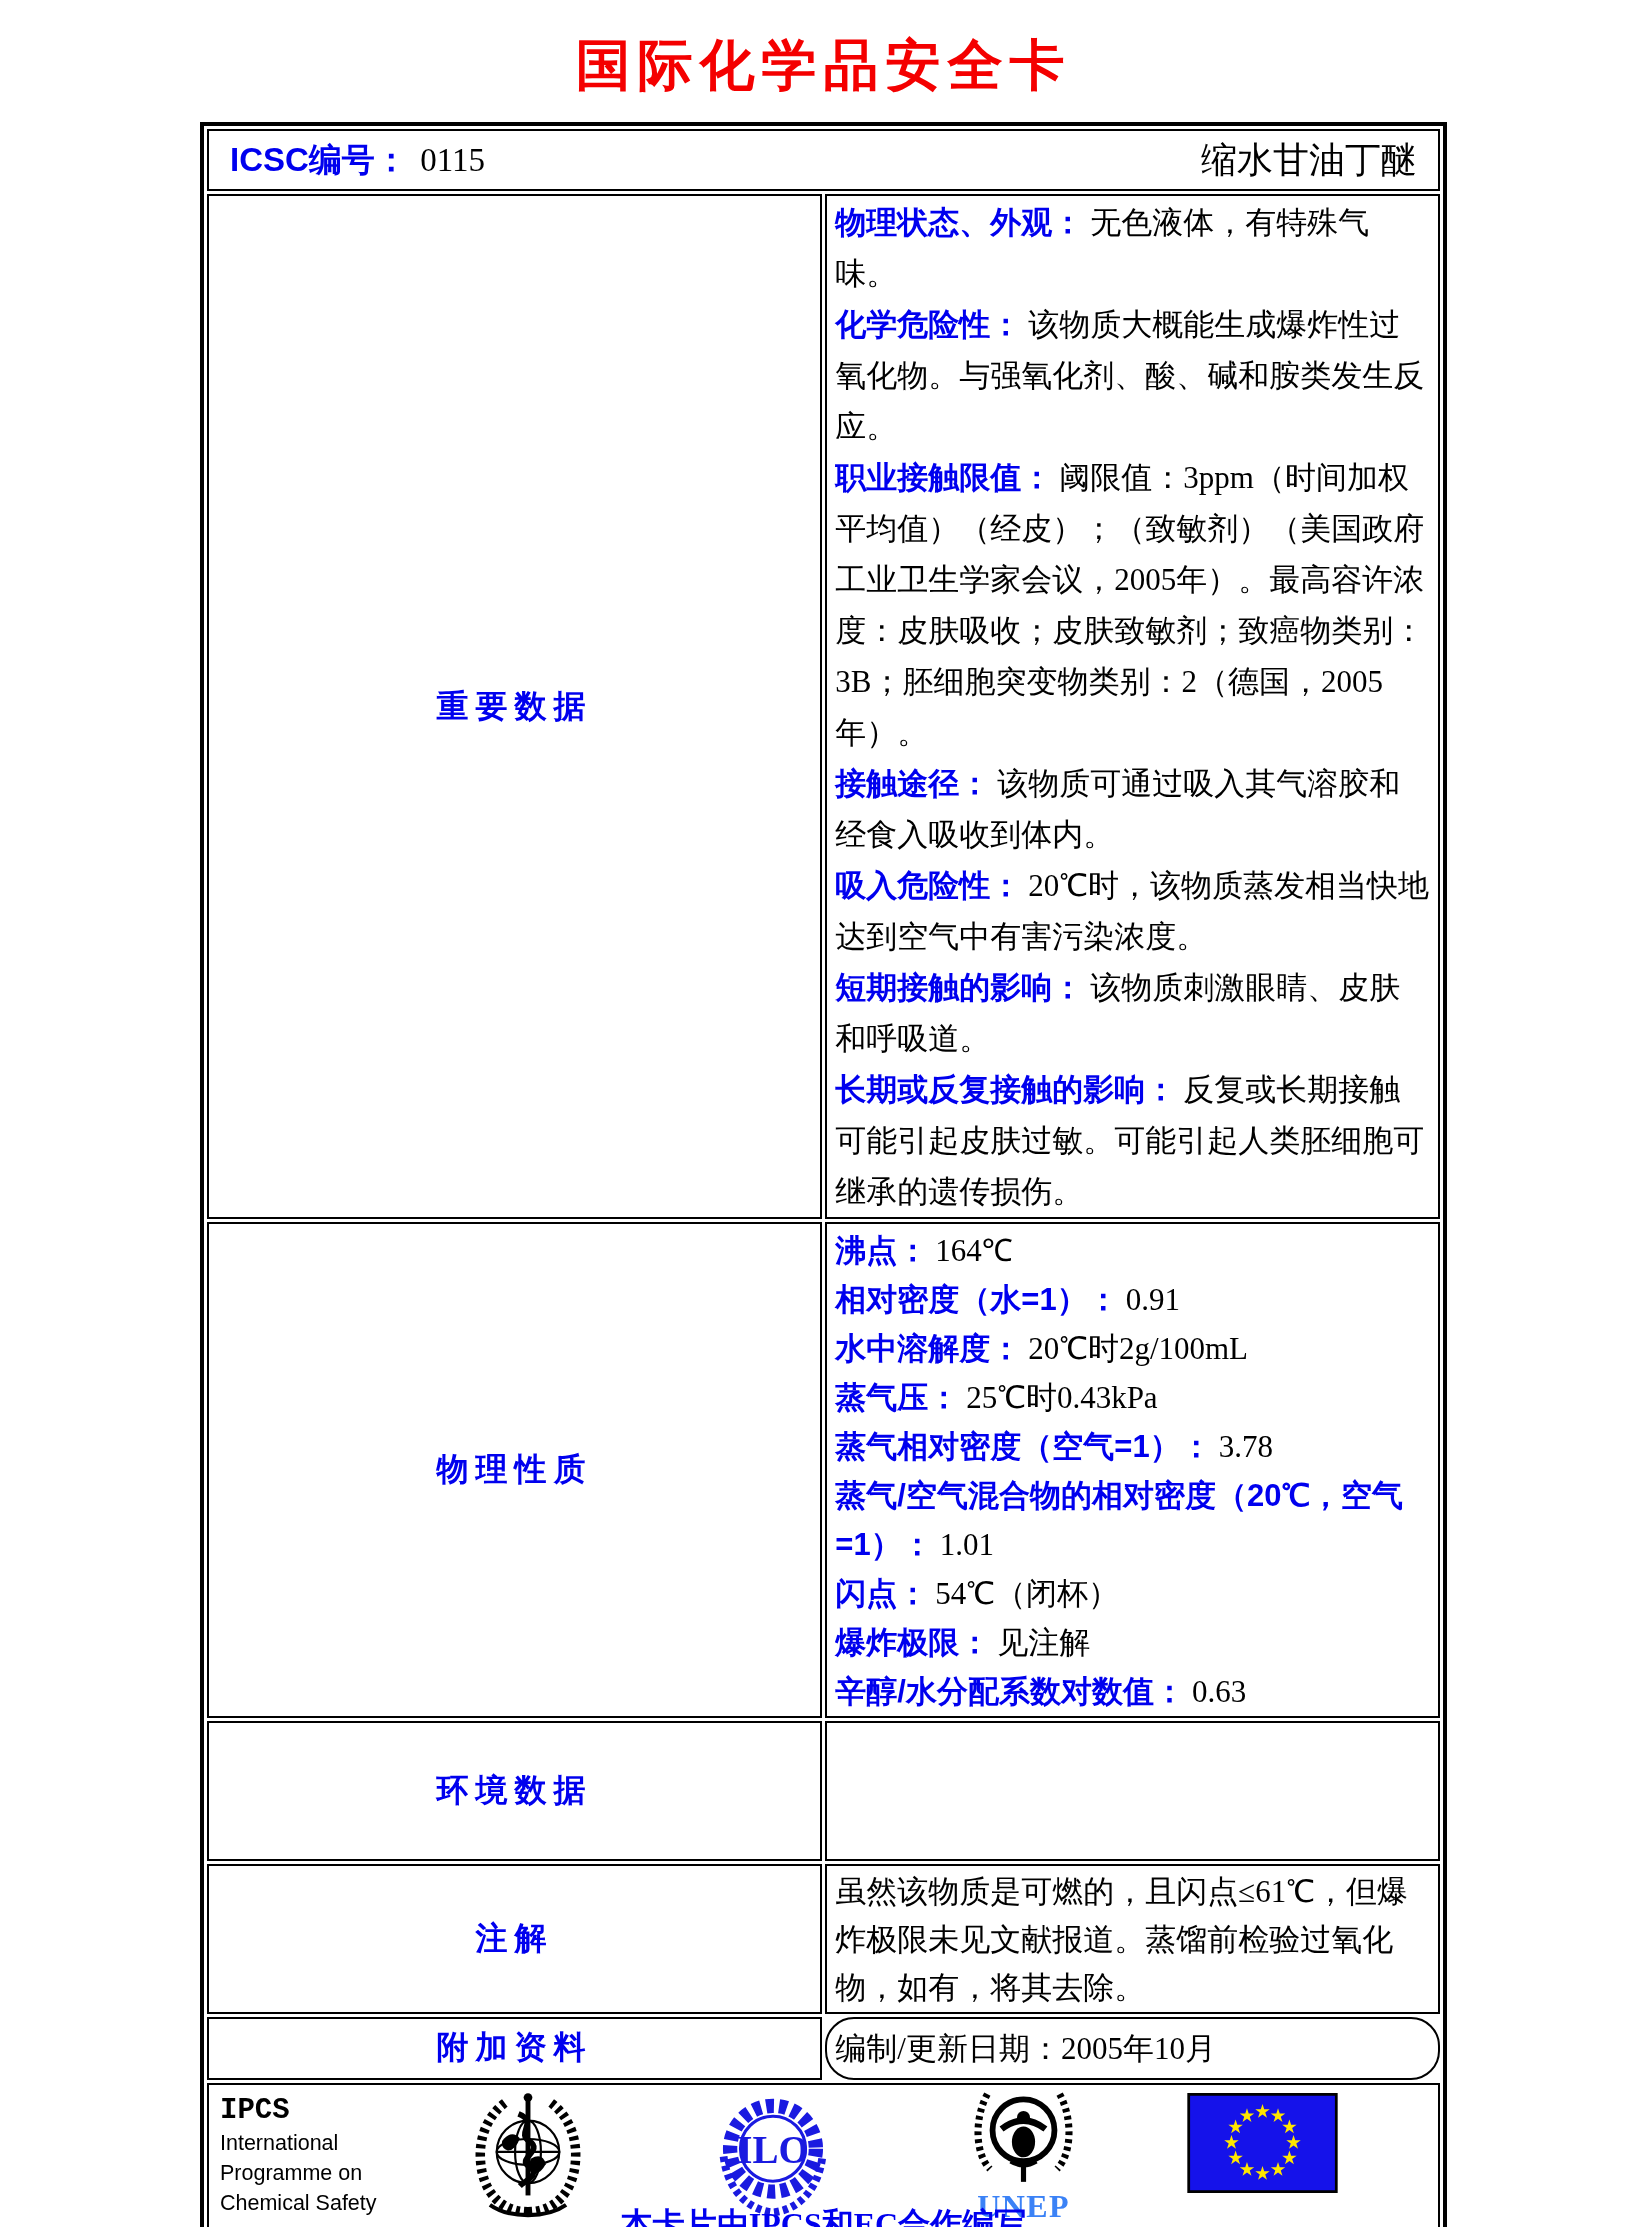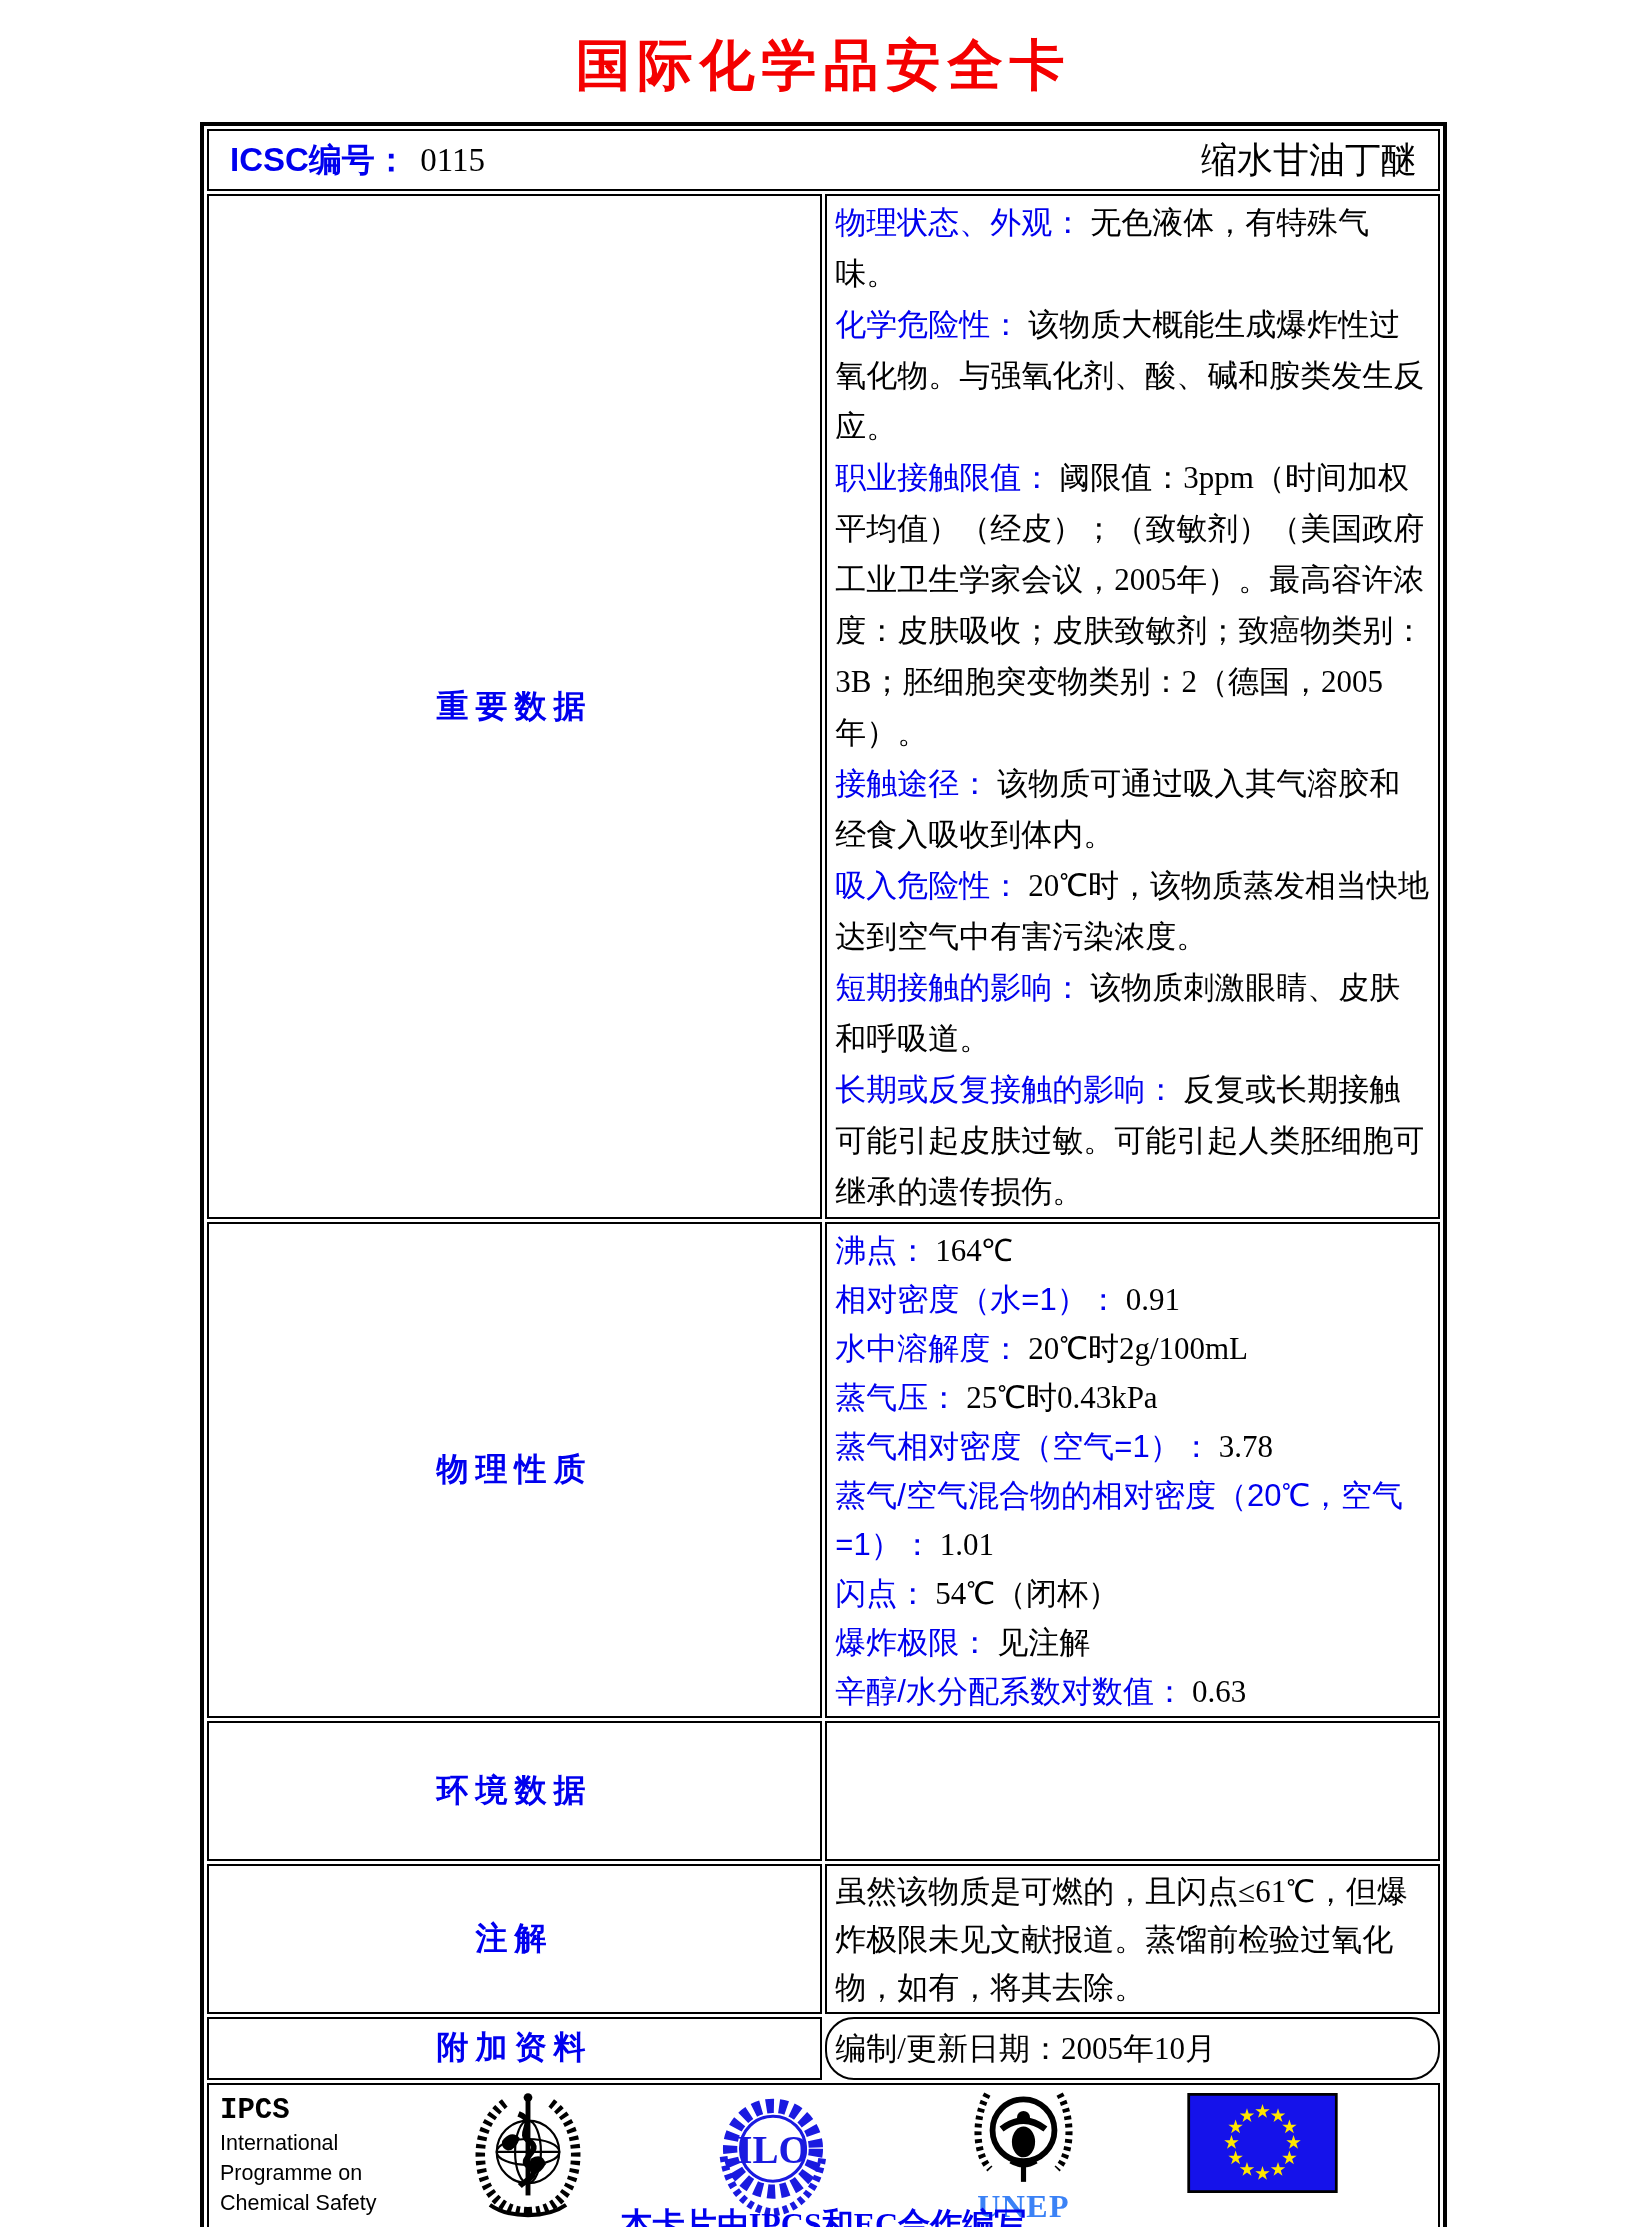--- a/index.html
+++ b/index.html
@@ -40,21 +40,21 @@
   .c-important{height:682px;}
   .c-important .line{line-height:51px;}
   .c-physical{height:447px;}
   .c-physical .line{line-height:49px;}
   .c-environment{height:135px;}
   .c-notes{height:96px;}
   .c-notes .line{line-height:48px;}
   .c-additional{height:58px;vertical-align:middle;border-radius:29px;}
   .c-additional .line{line-height:36px;}
 
-  .lbl{color:#0000ee;font-family:"Liberation Sans",sans-serif;font-weight:normal;margin-right:7px;}
+  .lbl{color:#0000ee;font-family:"Liberation Sans",sans-serif;font-weight:bold;margin-right:7px;}
   .val{color:#000;font-family:"Liberation Serif",serif;}
 
   .c-footer{height:165px;padding:0;}
   .footer-wrap{position:relative;width:100%;height:165px;}
   .ipcs-block{position:absolute;left:11px;top:8.3px;color:#000;}
   .ipcs-acronym{font-family:Liberation Mono, monospace;font-weight:bold;font-size:29px;line-height:35px;}
   .ipcs-line{font-family:"Liberation Sans",sans-serif;font-size:21.5px;line-height:30px;}
   .logo{position:absolute;}
   .who-logo{left:251px;top:2.8px;width:136px;height:136px;}
   .ilo-logo{left:499px;top:5.5px;width:130px;height:133px;}

